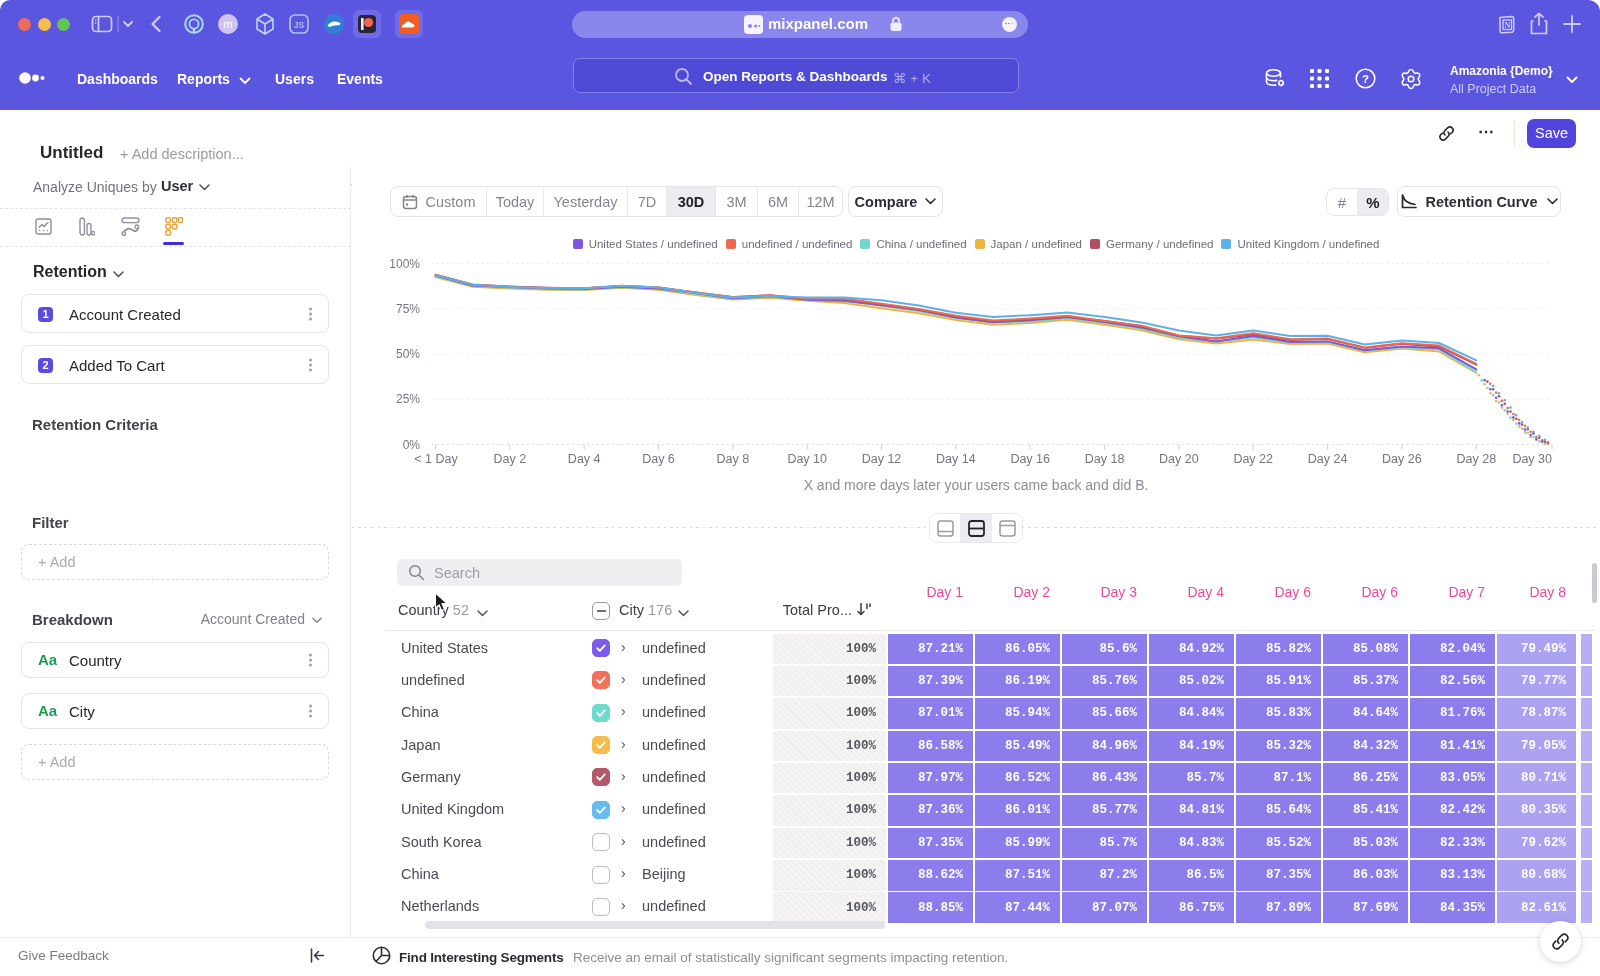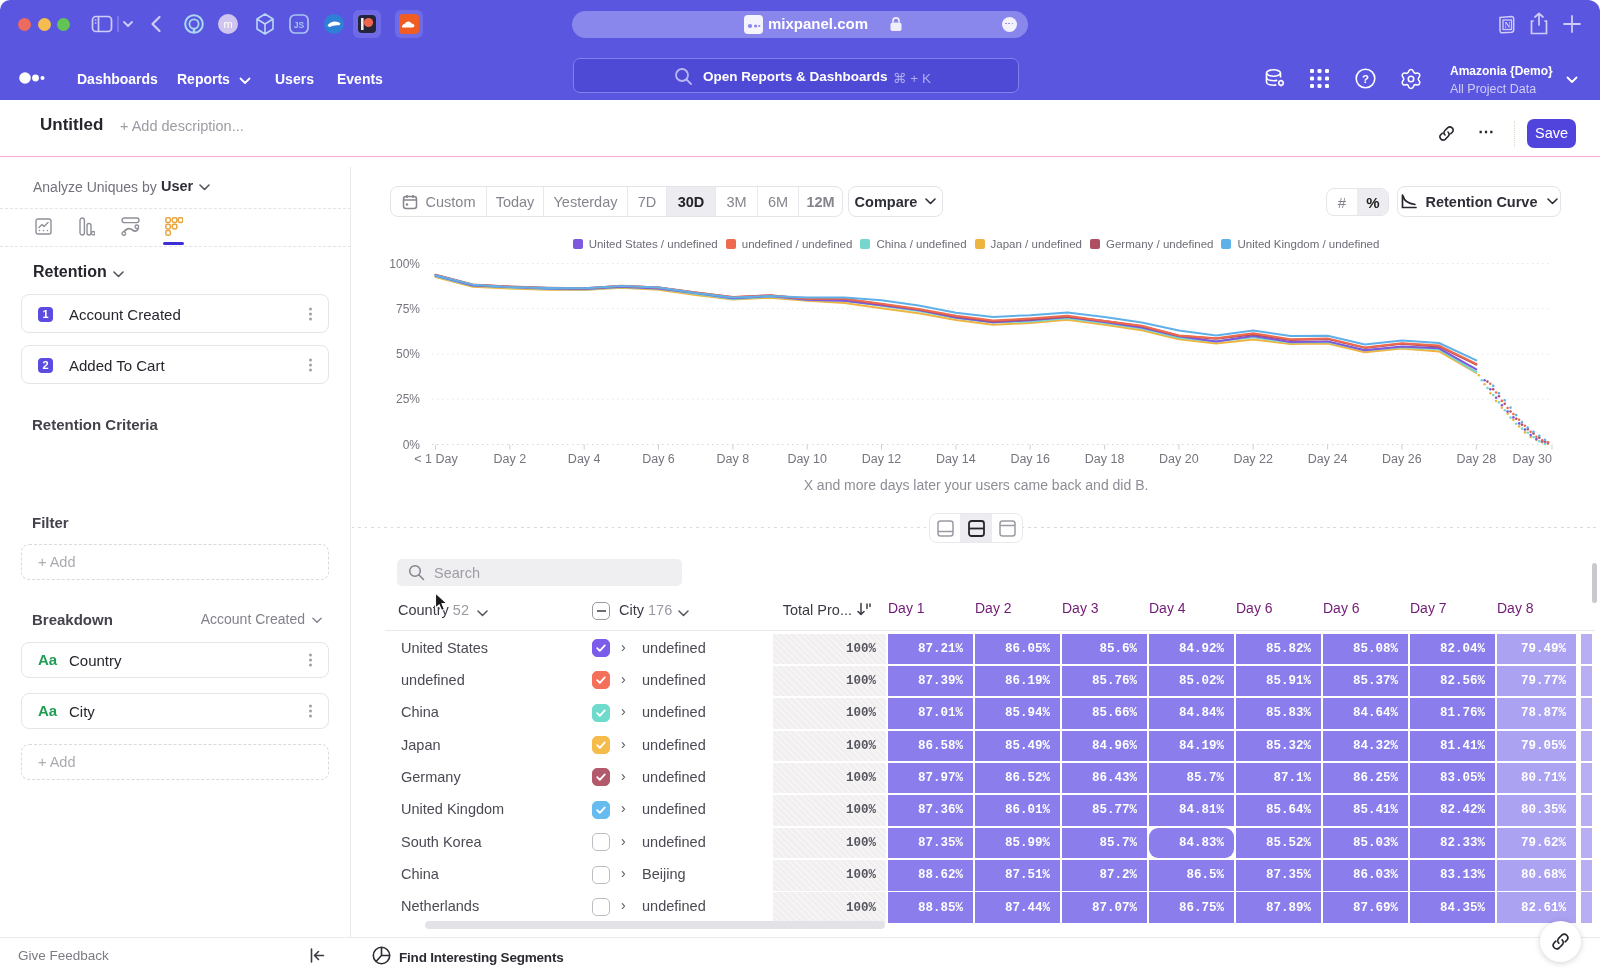--- a/index.html
+++ b/index.html
@@ -7,50 +7,50 @@
 
 #chrome{position:absolute;left:0;top:0;width:1600px;height:56px;background:#5b56e0;border-radius:10px 10px 0 0;}
 #corner-r{position:absolute;right:0;top:0;width:16px;height:16px;background:#fff;}
 #corner-r:after{content:"";position:absolute;right:0;top:0;width:16px;height:16px;background:#5b56e0;border-top-right-radius:12px;}
 .tl{position:absolute;top:18px;width:13px;height:13px;border-radius:50%;}
 #appnav{position:absolute;left:0;top:56px;width:1600px;height:54px;background:#5b56e0;}
 #urlbar{position:absolute;left:572px;top:11px;width:456px;height:27px;border-radius:13.5px;background:#8a87ec;color:#fff;}
 #appsearch{position:absolute;left:573px;top:2px;width:446px;height:35px;border-radius:7px;background:#4f4ad5;border:1px solid #8480ea;}
 .cicon{position:absolute;top:10px;}
 
-#phead{position:absolute;left:0;top:100px;width:1600px;height:57px;background:#fff;border-bottom:1px solid #f9a8d4;}
+#phead{position:absolute;left:0;top:128px;width:1600px;height:57px;background:#fff;border-bottom:1px solid #f9a8d4;}
 #save{position:absolute;left:1527px;top:119px;width:49px;height:29px;background:#5144dd;border-radius:7px;color:#fff;font-size:14.5px;text-align:center;line-height:29px;}
 
 #sidebar{position:absolute;left:0;top:167px;width:351px;height:770px;background:#fff;border-right:1px solid #ebebee;}
 .scard{position:absolute;left:21px;width:308px;border:1px solid #e5e5e9;border-radius:8px;background:#fff;}
 .kebab{position:absolute;right:16px;top:50%;transform:translateY(-50%);width:3px;}
 .kebab i{display:block;width:3px;height:3px;border-radius:50%;background:#9fa0a8;margin:2px 0;}
 .badge{position:absolute;left:16px;top:12px;width:15px;height:15px;background:#5b4be0;border-radius:4px;color:#fff;font-size:11px;font-weight:bold;text-align:center;line-height:15px;}
 .dashed{position:absolute;left:21px;width:308px;height:36px;border:1px dashed #d9d9de;border-radius:8px;color:#ababb3;font-size:14.5px;line-height:34px;padding-left:16px;}
 .shead{position:absolute;left:32px;font-size:15px;font-weight:bold;color:#43434d;}
 
 #main{position:absolute;left:352px;top:167px;width:1248px;height:770px;background:#fff;}
 .seg{position:absolute;top:186px;height:31px;background:#fff;border:1px solid #e4e4e8;border-radius:8px;display:flex;align-items:center;}
 .seg .s{height:100%;display:flex;align-items:center;justify-content:center;color:#85858e;font-size:14.5px;border-right:1px solid #e9e9ed;white-space:nowrap;}
-.seg .s:last-child{border-right:none;font-weight:bold;}
+.seg .s:last-child{border-right:none;}
 .seg .on{background:#ededf1;color:#222229;font-weight:bold;}
 .btn{position:absolute;top:186px;height:31px;background:#fff;border:1px solid #e4e4e8;border-radius:8px;display:flex;align-items:center;justify-content:center;font-size:14.5px;color:#2e2e38;font-weight:bold;}
 .legend{position:absolute;left:352px;top:238px;width:1248px;display:flex;justify-content:center;gap:8px;font-size:11.5px;color:#6d6d78;}
 .litem{display:flex;align-items:center;gap:6px;white-space:nowrap;}
 .lsq{width:10px;height:10px;border-radius:2px;display:inline-block;}
 #caption{position:absolute;left:352px;top:477px;width:1248px;text-align:center;font-size:14px;color:#8d8d96;}
 #dashline{position:absolute;left:352px;top:527px;width:1248px;height:1px;background:repeating-linear-gradient(90deg,#d8d8dd 0 2.5px,rgba(0,0,0,0) 2.5px 6.5px);}
 #viewtoggle{position:absolute;left:929px;top:513px;width:94px;height:30px;background:#fff;border:1px solid #e9e9ed;border-radius:8px;display:flex;}
 #viewtoggle .v{flex:1;display:flex;align-items:center;justify-content:center;border-right:1px solid #ececf0;}
 #viewtoggle .v:last-child{border-right:none;}
 #viewtoggle .von{background:#ededf1;}
 #searchbox{position:absolute;left:397px;top:559px;width:285px;height:27px;background:#efeff2;border-radius:5px;color:#9c9ca4;font-size:14.5px;display:flex;align-items:center;}
 
 .thead{position:absolute;top:602px;font-size:14.5px;color:#3a3a44;}
-.dayh{position:absolute;top:600px;padding-right:10px;font-size:14px;color:#701a75;}
+.dayh{position:absolute;top:584px;text-align:right;padding-right:10px;font-size:14px;color:#ec4899;}
 .trow{position:absolute;left:0;top:0;width:1600px;height:31px;}
 .trow .cname{position:absolute;top:6px;font-size:14.5px;color:#4a4a54;}
 .cb{position:absolute;top:5.5px;width:18px;height:18px;border-radius:5px;border:1px solid;display:flex;align-items:center;justify-content:center;}
 .cb-off{background:#fff;border:1.5px solid #bcbcc3;}
 .chv{position:absolute;left:621px;top:5px;font-size:14px;color:#55555e;}
 .pcell{position:absolute;top:0;height:30.5px;display:flex;align-items:center;justify-content:flex-end;padding-right:10px;}
 .pur{background:#8b7eec;}
 .day8{background:#aca2f2;}
 .day9{background:#b7aef4;padding:0;}
 .striped{background:#f2eff1;background-image:repeating-linear-gradient(45deg,rgba(255,255,255,.38) 0 1.5px,rgba(0,0,0,0) 1.5px 4.5px);}
@@ -752,21 +752,21 @@
     </div>
     <div class="pcell pur" style="left:888px;width:85px;">
       <span class="mono w">87.35%</span>
     </div>
     <div class="pcell pur" style="left:975px;width:85px;">
       <span class="mono w">85.99%</span>
     </div>
     <div class="pcell pur" style="left:1062px;width:85px;">
       <span class="mono w">85.7%</span>
     </div>
-    <div class="pcell pur" style="left:1149px;width:85px;border-radius:9px;">
+    <div class="pcell pur" style="left:1149px;width:85px;">
       <span class="mono w">84.83%</span>
     </div>
     <div class="pcell pur" style="left:1236px;width:85px;">
       <span class="mono w">85.52%</span>
     </div>
     <div class="pcell pur" style="left:1323px;width:85px;">
       <span class="mono w">85.03%</span>
     </div>
     <div class="pcell pur" style="left:1410px;width:85px;">
       <span class="mono w">82.33%</span>
@@ -855,18 +855,19 @@
 <div id="bottom">
   <div class="abs" style="left:18px;top:10px;font-size:13.5px;color:#7b7b84;">Give Feedback</div>
   <svg class="abs" style="left:310px;top:10px" width="15" height="15" viewBox="0 0 15 15">
       <path d="M1.5 1 V14 M13.5 7.5 H5 M8.5 3.5 L4.5 7.5 L8.5 11.5" fill="none" stroke="#3a3a44" stroke-width="1.6" stroke-linecap="round" stroke-linejoin="round"></path>
     </svg>
   <svg class="abs" style="left:372px;top:8px" width="19" height="19" viewBox="0 0 19 19">
       <circle cx="9.5" cy="9.5" r="8.2" fill="none" stroke="#2b2b33" stroke-width="1.6"></circle>
       <path d="M9.5 1.5 V9.5 H17.5 M9.5 9.5 L4 15.5" fill="none" stroke="#2b2b33" stroke-width="1.6"></path>
     </svg>
   <div class="abs" style="left:399px;top:12px;font-size:13.5px;font-weight:bold;color:#2b2b33;letter-spacing:-0.2px;">Find Interesting Segments</div>
+  <div class="abs" style="left:573px;top:12px;font-size:13.5px;color:#8d8d96;">Receive an email of statistically significant segments impacting retention.</div>
 </div>
 <div id="fab">
     <svg width="19" height="19" viewBox="0 0 17 17">
       <path d="M7 10 a3.2 3.2 0 0 1 0-4.5 l2.8-2.8 a3.2 3.2 0 0 1 4.5 4.5 l-1.6 1.6 M10 7 a3.2 3.2 0 0 1 0 4.5 l-2.8 2.8 a3.2 3.2 0 0 1-4.5-4.5 l1.6-1.6" fill="none" stroke="#26262e" stroke-width="1.5" stroke-linecap="round"></path>
     </svg>
   </div>
 
 </body></html>

